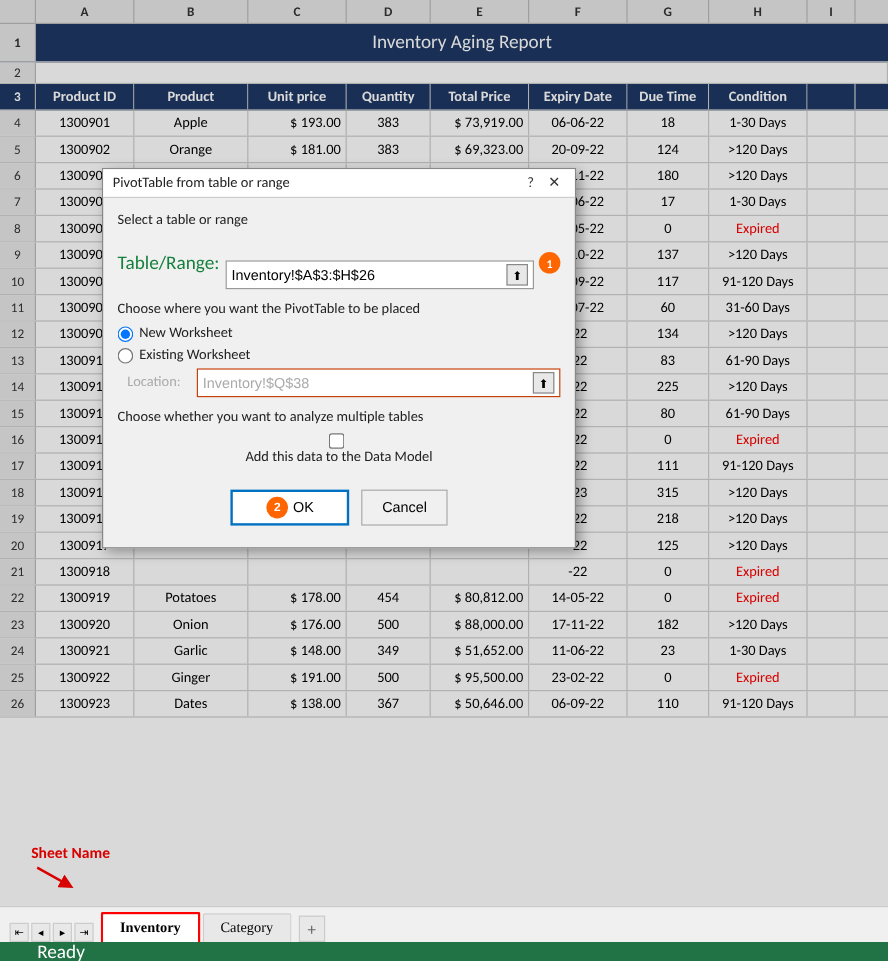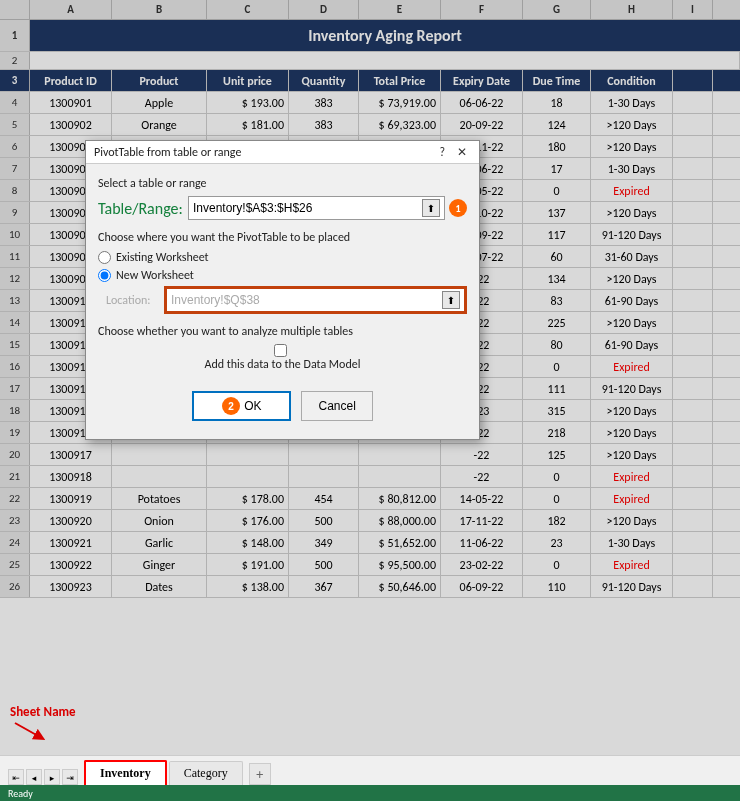--- a/index.html
+++ b/index.html
@@ -24,21 +24,21 @@
     .col-d { width: 82px; }
     .col-e { width: 70px; }
     .col-f { width: 82px; }
     .col-g { width: 82px; }
     .col-h { width: 68px; }
     .col-i { width: 82px; }
     .col-j { width: 40px; }
 
     
     .title-row { background: #1f3864; color: #fff; font-weight: bold; font-size: 16px; justify-content: center; height: 32px; }
-    .title-cell { flex: 1; display: flex; align-items: center; justify-content: center; border: none; font-size: 16px; font-weight: bold; color: #fff; }
+    .title-cell { flex: 1; display: flex; align-items: center; justify-content: center; border: none; font-size: 16px; font-weight: normal; color: #fff; }
 
     
     .header-row { background: #1f3864; color: #fff; font-weight: bold; }
     .header-cell { color: #fff; font-weight: bold; font-size: 12px; justify-content: center; background: #1f3864; }
     .cell.center { justify-content: center; }
     .cell.right { justify-content: flex-end; }
 
     
     .cond-expired { color: #ff0000; }
 
@@ -50,33 +50,33 @@
     .dialog-titlebar { background: #ffffff; display: flex; align-items: center; justify-content: space-between; padding: 4px 8px; border-bottom: 1px solid #ccc; font-size: 12px; font-weight: normal; }
     .dialog-title-text { font-size: 12px; color: #222; }
     .dialog-controls { display: flex; gap: 4px; align-items: center; }
     .dialog-btn-q { color: #333; font-size: 12px; cursor: pointer; padding: 0 4px; }
     .dialog-btn-x { color: #333; font-size: 12px; cursor: pointer; padding: 0 4px; }
 
     .dialog-body { padding: 12px 12px 8px 12px; }
     .dialog-section-label { font-size: 12px; color: #222; margin-bottom: 6px; }
     .dialog-field-row { display: flex; align-items: center; margin-bottom: 10px; }
     .dialog-field-label { width: 90px; font-size: 16px; color: #15803d; }
-    .dialog-input-wrap { flex: 1; display: flex; border: 1px solid #999; background: #fff; padding: 2px 4px; }
+    .dialog-input-wrap { flex: 1; display: flex; border: 1px solid #999; background: #fff; padding: 2px 4px; margin-top: 20px; }
     .dialog-input { flex: 1; border: none; outline: none; font-size: 12px; background: #fff; }
     .dialog-input-icon { width: 18px; height: 18px; background: #e8e8e8; border: 1px solid #888; display: flex; align-items: center; justify-content: center; cursor: pointer; flex-shrink: 0; font-size: 10px; }
     .badge-circle { width: 18px; height: 18px; border-radius: 50%; background: #ff6600; color: #fff; display: flex; align-items: center; justify-content: center; font-size: 10px; font-weight: bold; margin-left: 4px; }
 
     .dialog-placement-label { font-size: 12px; color: #222; margin-bottom: 6px; }
     .dialog-radio-row { display: flex; align-items: center; margin-bottom: 4px; }
     .dialog-radio-row input[type=radio] { margin-right: 5px; }
     .dialog-radio-label { font-size: 12px; color: #222; }
 
     .dialog-location-row { display: flex; align-items: center; margin-bottom: 10px; padding-left: 8px; }
     .dialog-loc-label { width: 58px; font-size: 12px; color: #aaa; }
-    .dialog-loc-input-wrap { flex: 1; display: flex; align-items: center; border: 3px solid #c2410c; background: #fff; padding: 2px 4px; }
+    .dialog-loc-input-wrap { flex: 1; display: flex; align-items: center; border: 1px solid #c2410c; background: #fff; padding: 2px 4px; }
     .dialog-loc-input { flex: 1; border: none; outline: none; font-size: 12px; background: #fff; color: #aaa; }
 
     .dialog-analyze-label { font-size: 12px; color: #222; margin-bottom: 6px; }
     .dialog-check-row { display: flex; align-items: center; margin-bottom: 14px; flex-direction: column; }
     .dialog-check-row input[type=checkbox] { margin-right: 5px; }
     .dialog-check-label { font-size: 12px; color: #222; }
 
     .dialog-footer { display: flex; justify-content: center; gap: 10px; padding: 6px 12px 10px 12px; }
     .btn-ok { background: #fff; border: 2px solid #0070c0; padding: 4px 28px; font-size: 12px; cursor: pointer; display: flex; align-items: center; gap: 4px; }
     .btn-cancel { background: #f0f0f0; border: 1px solid #aaa; padding: 4px 16px; font-size: 12px; cursor: pointer; }
@@ -84,21 +84,21 @@
 
     
     .bottom-bar { position: absolute; bottom: 0; width: 740px; height: 46px; background: #f0f0f0; border-top: 1px solid #ccc; display: flex; flex-direction: column; }
     .sheet-tabs-row { display: flex; align-items: flex-end; height: 30px; padding-left: 8px; gap: 2px; }
     .nav-arrows { display: flex; align-items: center; margin-right: 4px; gap: 2px; }
     .nav-arrow { width: 16px; height: 16px; background: #e8e8e8; border: 1px solid #ccc; display: flex; align-items: center; justify-content: center; font-size: 9px; cursor: pointer; }
     .sheet-tab { padding: 4px 14px; border: 1px solid #ccc; background: #e8e8e8; font-size: 12px; cursor: pointer; border-bottom: none; border-radius: 2px 2px 0 0; font-family: Liberation Serif, serif; }
     .sheet-tab.active { background: #fff; border-bottom: 2px solid #fff; font-weight: bold; border: 2px solid #ff0000; border-bottom: none; }
     .sheet-tab-add { width: 22px; height: 22px; display: flex; align-items: center; justify-content: center; font-size: 14px; cursor: pointer; color: #666; border: 1px solid #ccc; background: #e8e8e8; margin-left: 4px; }
     .status-bar { height: 16px; background: #217346; display: flex; align-items: center; padding: 0 8px; }
-    .status-text { font-size: 10px; color: #fff; }
+    .status-text { font-size: 16px; color: #fff; margin-left: 23px; }
   </style>
 </head>
 <body>
 
 <div class="spreadsheet">
 
   <div class="col-headers">
     <div class="col-header col-a"></div>
     <div class="col-header col-b">A</div>
     <div class="col-header col-c">B</div>
@@ -431,26 +431,26 @@
       <div class="dialog-field-label">Table/Range:</div>
       <div class="dialog-input-wrap">
         <input class="dialog-input" type="text" value="Inventory!$A$3:$H$26" style="">
         <div class="dialog-input-icon">⬆</div>
       </div>
       <div class="badge-circle">1</div>
     </div>
 
     <div class="dialog-placement-label">Choose where you want the PivotTable to be placed</div>
     <div class="dialog-radio-row">
+      <input type="radio" name="placement" checked="" style="">
+      <label class="dialog-radio-label">New Worksheet</label>
+    </div>
+    <div class="dialog-radio-row">
       <input type="radio" name="placement" style="">
       <label class="dialog-radio-label">Existing Worksheet</label>
-    </div>
-    <div class="dialog-radio-row">
-      <input type="radio" name="placement" checked="" style="">
-      <label class="dialog-radio-label">New Worksheet</label>
     </div>
     <div class="dialog-location-row">
       <div class="dialog-loc-label">Location:</div>
       <div class="dialog-loc-input-wrap">
         <input class="dialog-loc-input" type="text" value="Inventory!$Q$38" style="">
         <div class="dialog-input-icon">⬆</div>
       </div>
     </div>
 
     <div class="dialog-analyze-label">Choose whether you want to analyze multiple tables</div>
@@ -462,21 +462,21 @@
     <div class="dialog-footer">
       <button class="btn-ok">
         <div class="badge-circle-2">2</div>
         <span>OK</span>
       </button>
       <button class="btn-cancel">Cancel</button>
     </div>
   </div>
 </div>
 
-<div style="position:absolute; bottom:60px; left:10px; z-index:5;">
+<div style="position:absolute; bottom:60px; left:26px; z-index:5;">
   <span style="color:#ff0000; font-weight:bold; font-size:13px;">Sheet Name</span>
   <div style="margin-top:2px; display:flex; align-items:center;">
     <svg width="40" height="20">
       <defs>
         <marker id="arrowhead" markerWidth="6" markerHeight="6" refX="3" refY="3" orient="auto">
           <polygon points="0 0, 6 3, 0 6" fill="#ff0000"></polygon>
         </marker>
       </defs>
       <line x1="5" y1="2" x2="30" y2="16" stroke="#ff0000" stroke-width="2" marker-end="url(#arrowhead)"></line>
     </svg>

